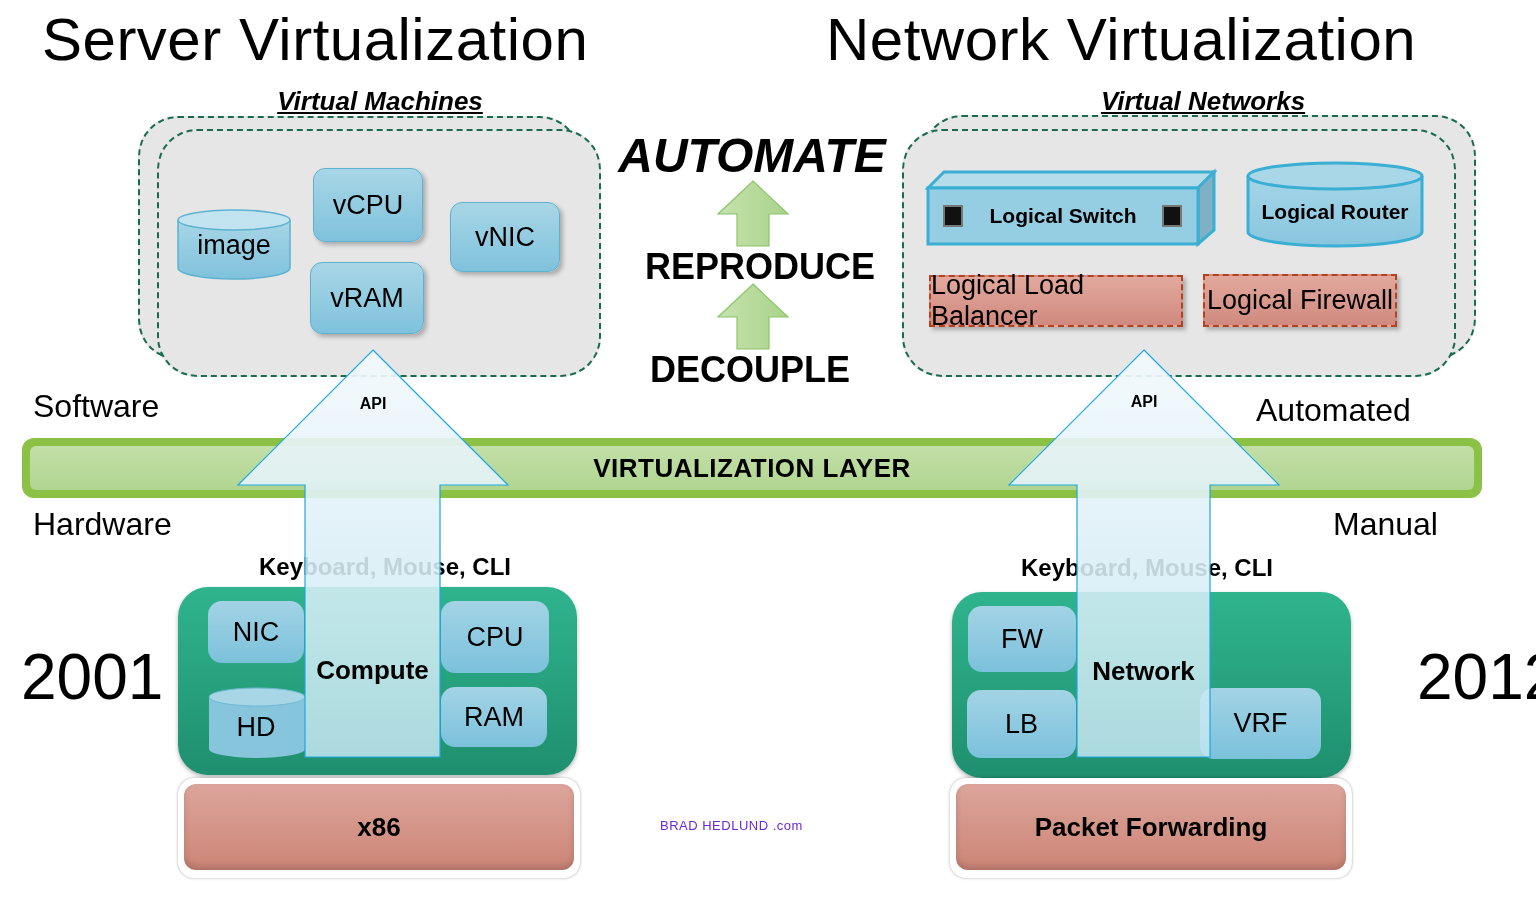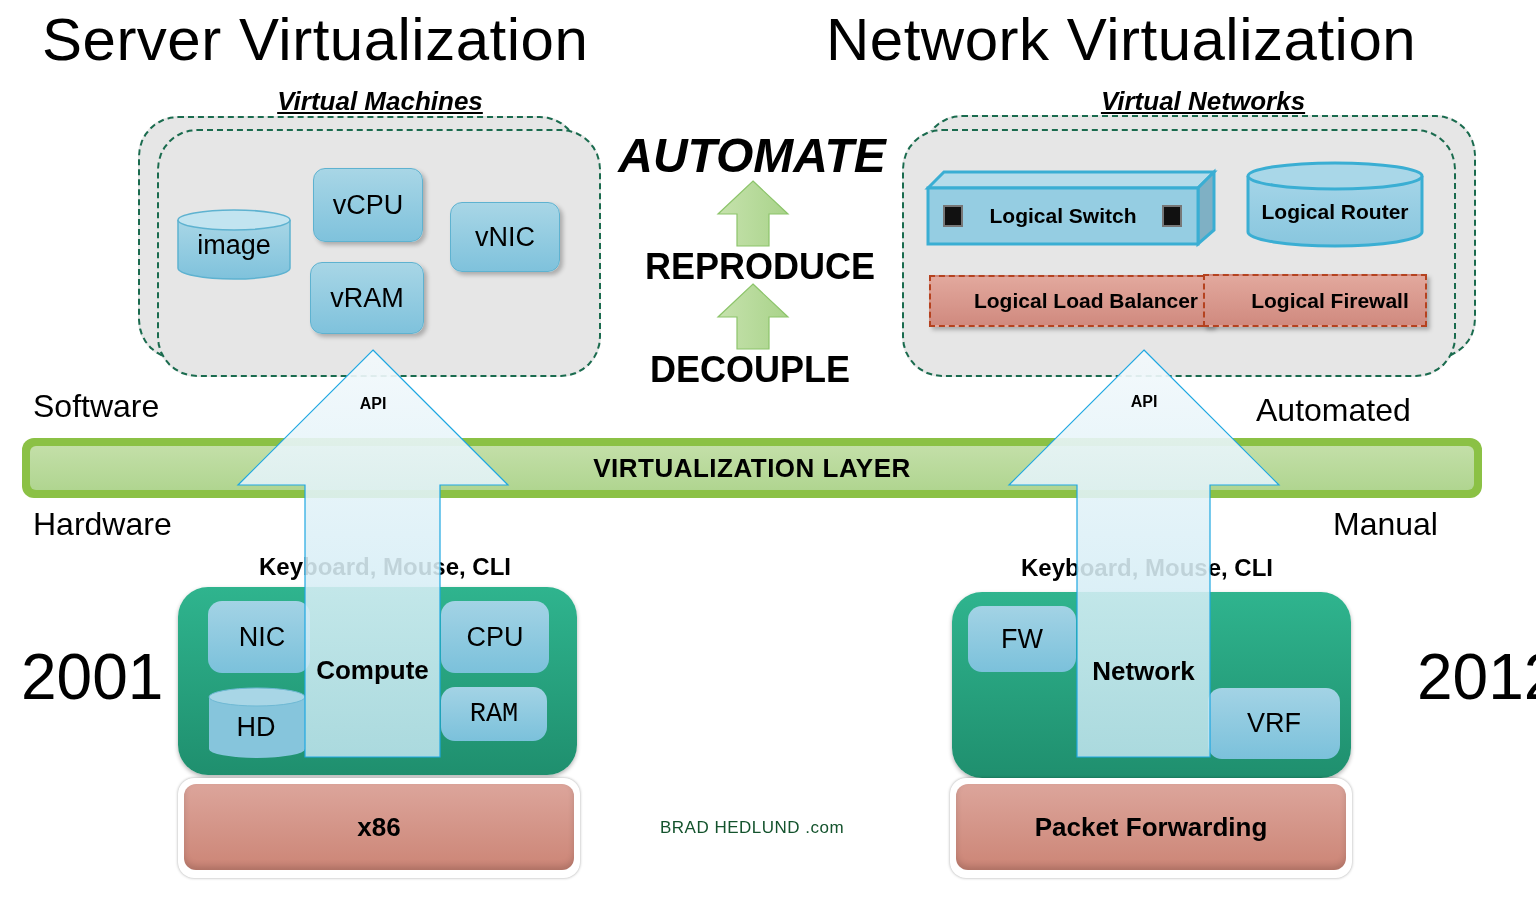--- a/index.html
+++ b/index.html
@@ -10,38 +10,38 @@
   .subtitle { font-size:26px; font-weight:700; font-style:italic; text-decoration:underline; white-space:nowrap; text-align:center; }
   .side-label { font-size:32px; line-height:1; white-space:nowrap; }
   .year { font-size:64px; line-height:1; white-space:nowrap; }
   .step { font-weight:700; text-align:center; white-space:nowrap; }
   .dash-panel { position:absolute; border:2px dashed #1a6b4e; border-radius:40px; background:#e6e6e6; }
   .vbox { position:absolute; border-radius:12px; background:linear-gradient(#a8d6e6,#7fc2dc);
           border:1.5px solid #5eb2d0; box-shadow:3px 3px 4px rgba(0,0,0,0.25);
           display:flex; align-items:center; justify-content:center; font-size:27px; }
   .redbox { position:absolute; background:linear-gradient(#e2a89d,#d08a7f); border:2.5px dashed #b5421f;
             box-shadow:3px 3px 4px rgba(0,0,0,0.25); display:flex; align-items:center; justify-content:center;
-            font-size:21px; font-weight:700;padding-left:30px; }
+            font-size:27px; font-weight:400; }
   .hw-panel { position:absolute; border-radius:30px; background:linear-gradient(#2fb48e,#1f8f6e);
               box-shadow:0 2px 4px rgba(0,0,0,0.3); }
   .hwbox { position:absolute; border-radius:14px; background:linear-gradient(#a3d3e5,#7bc1db);
            display:flex; align-items:center; justify-content:center; font-size:27px; }
   .base-outer { position:absolute; border-radius:16px; background:#fff; box-shadow:0 0 3px rgba(0,0,0,0.35); }
   .base { position:absolute; border-radius:12px; background:linear-gradient(#dca59b,#cc8576);
           box-shadow:inset 0 -4px 6px rgba(0,0,0,0.15); display:flex; align-items:center; justify-content:center;
           font-size:26px; font-weight:700; }
   .vlayer { position:absolute; left:22px; top:438px; width:1460px; height:60px; border-radius:12px;
             background:#8bc145; }
   .vlayer-inner { position:absolute; left:8px; top:8px; right:8px; bottom:8px; border-radius:6px;
                   background:linear-gradient(#c3dfa8,#b0d590); display:flex; align-items:center; justify-content:center;
                   font-size:26px; font-weight:700; letter-spacing:0.5px; }
   svg.overlay { position:absolute; left:0; top:0; }
   .arrow-label { font-size:16px; font-weight:700; text-align:center; white-space:nowrap; }
   .kmc { font-size:24px; font-weight:700; white-space:nowrap; text-align:center; }
-  .watermark { font-size:17px; color:#14532d; white-space:nowrap; letter-spacing:0.5px; }
+  .watermark { font-size:13px; color:#6d28d9; white-space:nowrap; letter-spacing:0.5px; }
 </style>
 </head>
 <body>
 
 <div class="abs title" style="left:42px; top:10px;">Server Virtualization</div>
 <div class="abs title" style="left:826px; top:10px;">Network Virtualization</div>
 
 <div class="abs subtitle" style="left:230px; top:86px; width:300px;">Virtual Machines</div>
 <div>
   <div class="dash-panel" style="left:138px; top:116px; width:438px; height:240px;"></div>
@@ -115,38 +115,39 @@
 <div class="abs side-label" style="left:1256px; top:394px;">Automated</div>
 <div class="abs side-label" style="left:1333px; top:508px;">Manual</div>
 
 <div class="vlayer">
   <div class="vlayer-inner">VIRTUALIZATION LAYER</div>
 </div>
 
 <div class="abs kmc" style="left:180px; top:553px; width:410px;">Keyboard, Mouse, CLI</div>
 <div class="abs year" style="left:21px; top:645px;">2001</div>
 <div class="hw-panel" style="left:178px; top:587px; width:399px; height:188px;">
-  <div class="hwbox" style="left:30px; top:14px; width:96px; height:72px;padding-left:6px;">NIC</div>
+  <div class="hwbox" style="left:30px; top:14px; width:96px; height:62px;">NIC</div>
   <div class="hwbox" style="left:263px; top:14px; width:108px; height:72px;">CPU</div>
-  <div class="hwbox" style="left:263px; top:100px; width:106px; height:54px;font-family:Liberation Mono, monospace;">RAM</div>
+  <div class="hwbox" style="left:263px; top:100px; width:106px; height:60px;">RAM</div>
   <svg class="abs" style="left:30px; top:100px;" width="98" height="72">
     <path d="M1,10 L1,62 A48,9 0 0 0 97,62 L97,10" fill="#86c5dc"></path>
     <ellipse cx="49" cy="10" rx="48" ry="9" fill="#a8d6e6" stroke="#6fb9d4" stroke-width="1"></ellipse>
   </svg>
   <div class="abs" style="left:30px; top:125px; width:96px; text-align:center; font-size:27px;">HD</div>
 </div>
 <div class="base-outer" style="left:178px; top:778px; width:402px; height:100px;">
   <div class="base" style="left:6px; top:6px; right:6px; bottom:8px;text-align:center;">x86</div>
 </div>
 
 <div class="abs kmc" style="left:942px; top:554px; width:410px;">Keyboard, Mouse, CLI</div>
 <div class="abs year" style="left:1417px; top:645px;">2012</div>
 <div class="hw-panel" style="left:952px; top:592px; width:399px; height:186px;">
   <div class="hwbox" style="left:16px; top:14px; width:108px; height:66px;">FW</div>
-  <div class="hwbox" style="left:256px; top:96px; width:132px; height:71px;">VRF</div>
+  <div class="hwbox" style="left:15px; top:98px; width:109px; height:68px;">LB</div>
+  <div class="hwbox" style="left:248px; top:96px; width:121px; height:71px;">VRF</div>
 </div>
 <div class="base-outer" style="left:950px; top:778px; width:402px; height:100px;">
   <div class="base" style="left:6px; top:6px; right:6px; bottom:8px;">Packet Forwarding</div>
 </div>
 
 <svg class="overlay" width="1536" height="900" style="pointer-events:none;">
   <defs>
     <linearGradient id="apig" x1="0" y1="0" x2="0" y2="1">
       <stop offset="0" stop-color="#f3f9fc" stop-opacity="0.92"></stop>
       <stop offset="1" stop-color="#c3e6f1" stop-opacity="0.85"></stop>

